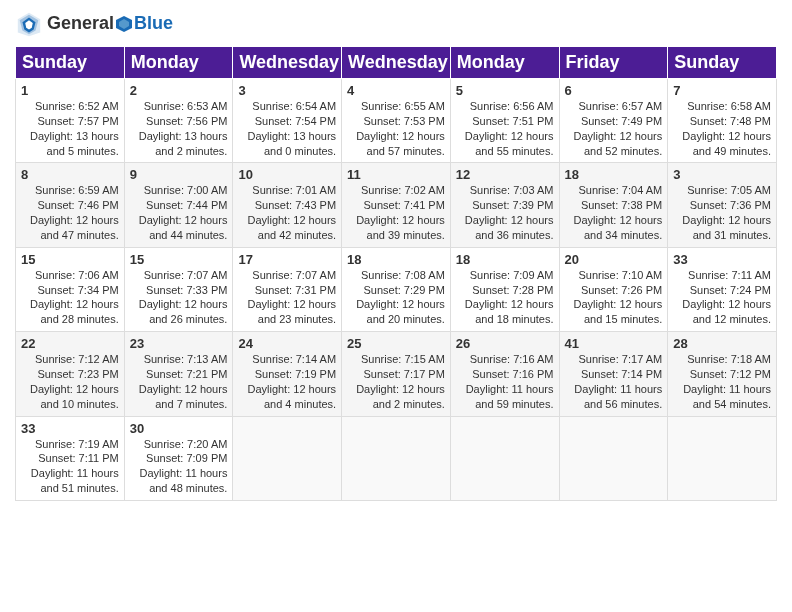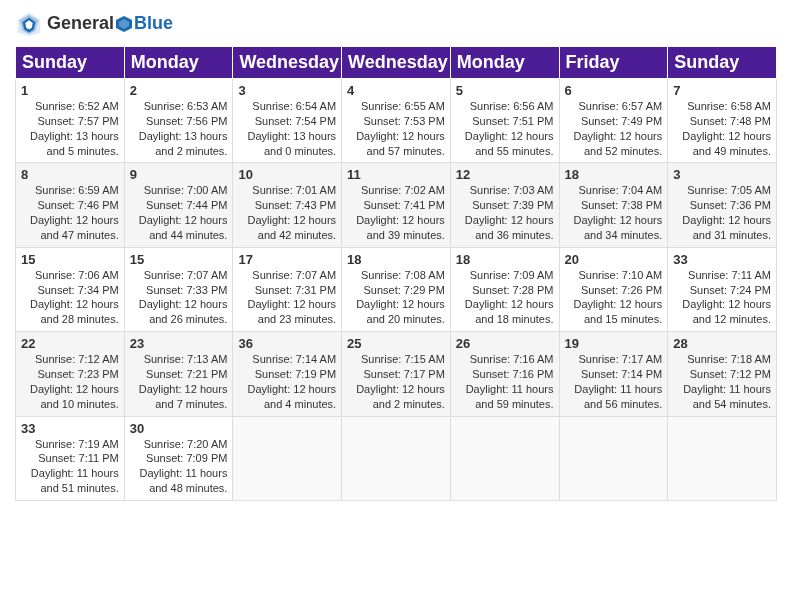--- a/index.html
+++ b/index.html
@@ -230,33 +230,33 @@
         <tr>
           <td>
             <span class="day-num">22</span>
             <div class="day-info">Sunrise: 7:12 AM<br>Sunset: 7:23 PM<br>Daylight: 12 hours and 10 minutes.</div>
           </td>
           <td>
             <span class="day-num">23</span>
             <div class="day-info">Sunrise: 7:13 AM<br>Sunset: 7:21 PM<br>Daylight: 12 hours and 7 minutes.</div>
           </td>
           <td>
-            <span class="day-num">36</span>
+            <span class="day-num">24</span>
             <div class="day-info">Sunrise: 7:14 AM<br>Sunset: 7:19 PM<br>Daylight: 12 hours and 4 minutes.</div>
           </td>
           <td>
             <span class="day-num">25</span>
             <div class="day-info">Sunrise: 7:15 AM<br>Sunset: 7:17 PM<br>Daylight: 12 hours and 2 minutes.</div>
           </td>
           <td>
             <span class="day-num">26</span>
             <div class="day-info">Sunrise: 7:16 AM<br>Sunset: 7:16 PM<br>Daylight: 11 hours and 59 minutes.</div>
           </td>
           <td>
-            <span class="day-num">19</span>
+            <span class="day-num">41</span>
             <div class="day-info">Sunrise: 7:17 AM<br>Sunset: 7:14 PM<br>Daylight: 11 hours and 56 minutes.</div>
           </td>
           <td>
             <span class="day-num">28</span>
             <div class="day-info">Sunrise: 7:18 AM<br>Sunset: 7:12 PM<br>Daylight: 11 hours and 54 minutes.</div>
           </td>
         </tr>
         <tr>
           <td>
             <span class="day-num">33</span>

